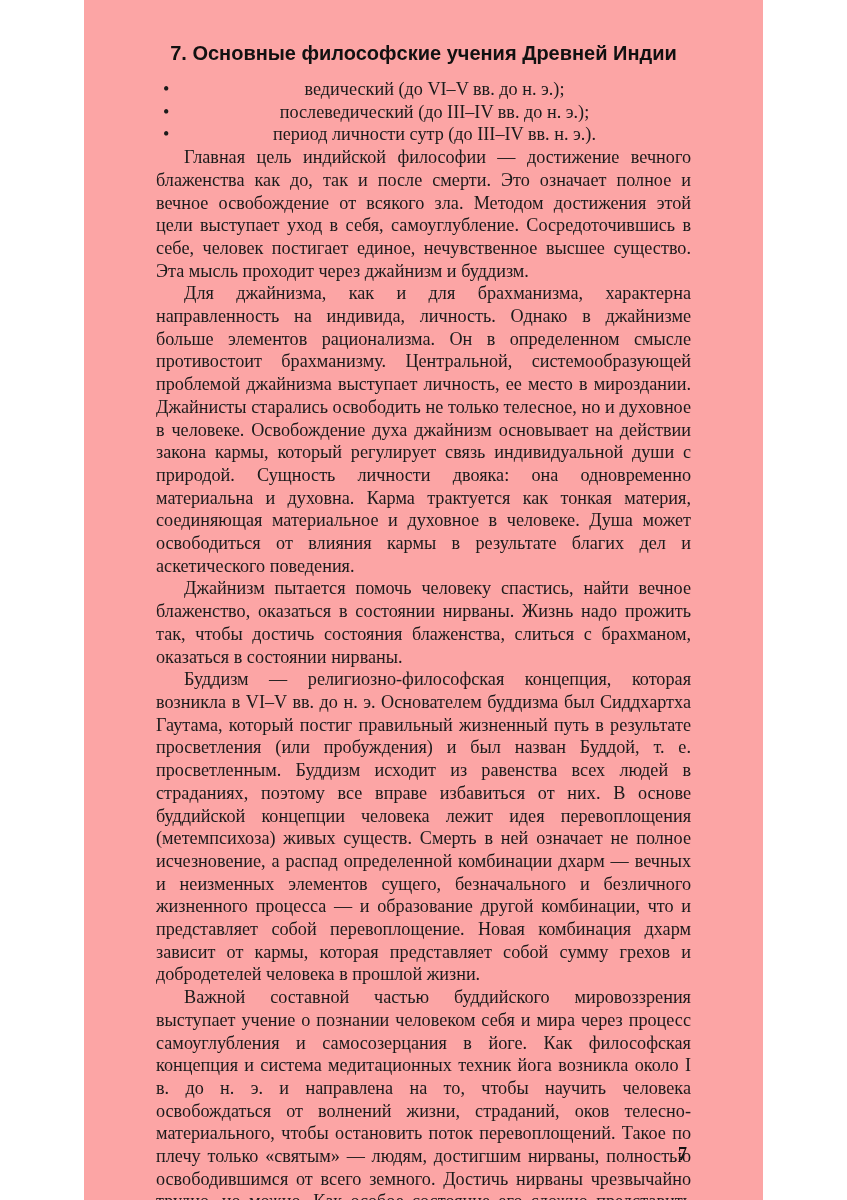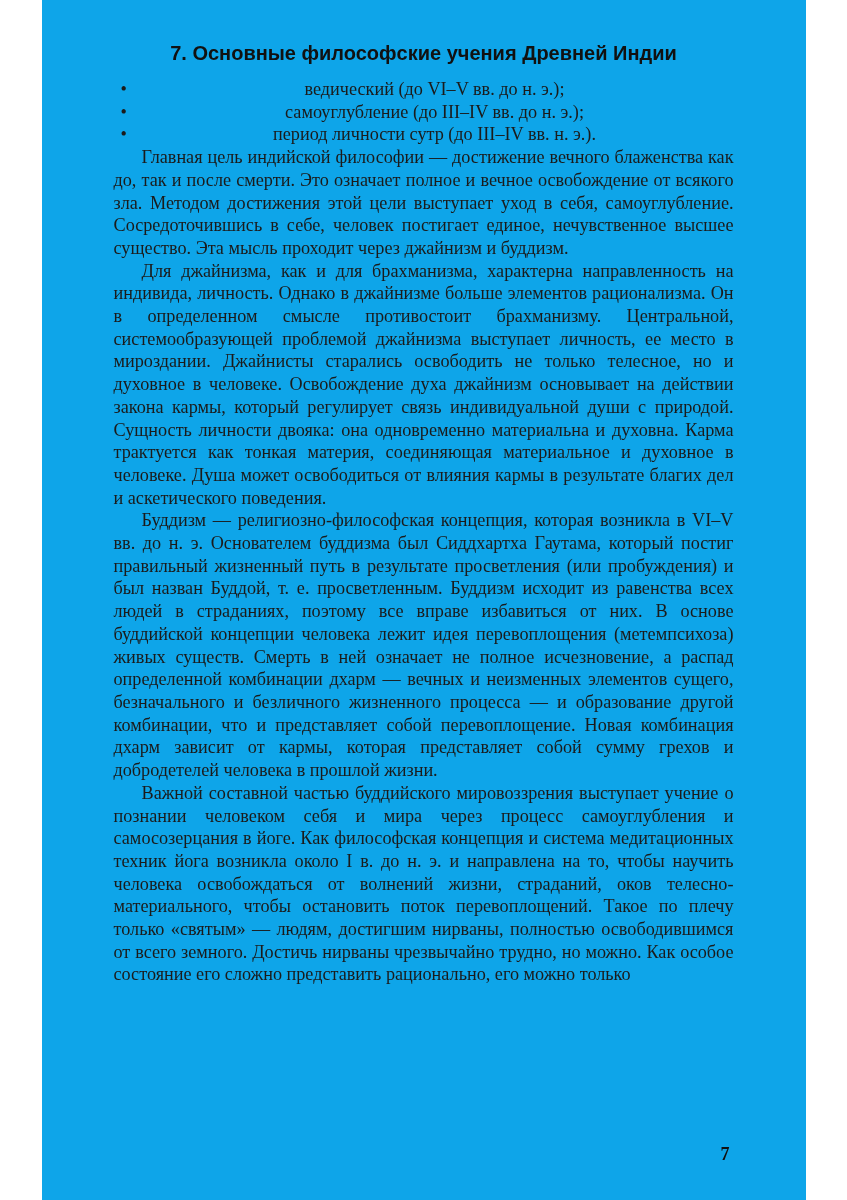--- a/index.html
+++ b/index.html
@@ -1,24 +1,24 @@
 <!DOCTYPE html>
 <html lang="ru"><head>
 <meta charset="utf-8">
 <style>
   * { margin: 0; padding: 0; box-sizing: border-box; }
   html, body { background: #ffffff; }
   body { font-family: "Liberation Serif", serif; }
 
   .page {
     position: relative;
-    width: 764px;
+    width: 679px;
     height: 1200px;
     margin: 0 auto;
-    background: #0ea5e9;
+    background: #fca5a5;
     padding: 40px 72px 0 72px;
     color: #1b1b1b;
     font-size: 18.2px;
     line-height: 22.7px;
     overflow: hidden;
   }
 
   .doc-title {
     font-family: "Liberation Sans", sans-serif;
     font-size: 20px;
@@ -71,32 +71,33 @@
   <h1 class="doc-title">7. Основные философские учения Древней Индии</h1>
 
 
   <ul class="bullets">
     <li class="bullet-item">
       <span class="bullet-mark">•</span>
       <span class="bullet-text">ведический (до VI–V вв. до н. э.);</span>
     </li>
     <li class="bullet-item">
       <span class="bullet-mark">•</span>
-      <span class="bullet-text">самоуглубление (до III–IV вв. до н. э.);</span>
+      <span class="bullet-text">послеведический (до III–IV вв. до н. э.);</span>
     </li>
     <li class="bullet-item">
       <span class="bullet-mark">•</span>
       <span class="bullet-text">период личности сутр (до III–IV вв. н. э.).</span>
     </li>
   </ul>
 
   <p class="para indent">Главная цель индийской философии — достижение вечного блаженства как до, так и после смерти. Это означает полное и вечное освобождение от всякого зла. Методом достижения этой цели выступает уход в себя, самоуглубление. Сосредоточившись в себе, человек постигает единое, нечувственное высшее существо. Эта мысль проходит через джайнизм и буддизм.</p>
 
   <p class="para indent"><span>Для </span><b>джайнизма</b><span>, как и для брахманизма, характерна направленность на индивида, личность. Однако в джайнизме больше элементов рационализма. Он в определенном смысле противостоит брахманизму. Центральной, системообразующей проблемой джайнизма выступает личность, ее место в мироздании. Джайнисты старались освободить не только телесное, но и духовное в человеке. Освобождение духа джайнизм основывает на действии закона кармы, который регулирует связь индивидуальной души с природой. Сущность личности двояка: она одновременно материальна и духовна. Карма трактуется как тонкая материя, соединяющая материальное и духовное в человеке. Душа может освободиться от влияния кармы в результате благих дел и аскетического поведения.</span></p>
 
+  <p class="para indent">Джайнизм пытается помочь человеку спастись, найти вечное блаженство, оказаться в состоянии нирваны. Жизнь надо прожить так, чтобы достичь состояния блаженства, слиться с брахманом, оказаться в состоянии нирваны.</p>
 
   <p class="para indent"><b>Буддизм</b><span> — религиозно-философская концепция, которая возникла в VI–V вв. до н. э. Основателем буддизма был Сиддхартха Гаутама, который постиг правильный жизненный путь в результате просветления (или пробуждения) и был назван Буддой, т. е. просветленным. Буддизм исходит из равенства всех людей в страданиях, поэтому все вправе избавиться от них. В основе буддийской концепции человека лежит идея перевоплощения (метемпсихоза) живых существ. Смерть в ней означает не полное исчезновение, а распад определенной комбинации дхарм — вечных и неизменных элементов сущего, безначального и безличного жизненного процесса — и образование другой комбинации, что и представляет собой перевоплощение. Новая комбинация дхарм зависит от кармы, которая представляет собой сумму грехов и добродетелей человека в прошлой жизни.</span></p>
 
   <p class="para indent">Важной составной частью буддийского мировоззрения выступает учение о познании человеком себя и мира через процесс самоуглубления и самосозерцания в йоге. Как философская концепция и система медитационных техник йога возникла около I в. до н. э. и направлена на то, чтобы научить человека освобождаться от волнений жизни, страданий, оков телесно-материального, чтобы остановить поток перевоплощений. Такое по плечу только «святым» — людям, достигшим нирваны, полностью освободившимся от всего земного. Достичь нирваны чрезвычайно трудно, но можно. Как особое состояние его сложно представить рационально, его можно только</p>
 
   <div class="page-num">7</div>
 
 </div>
 
 </body></html>

